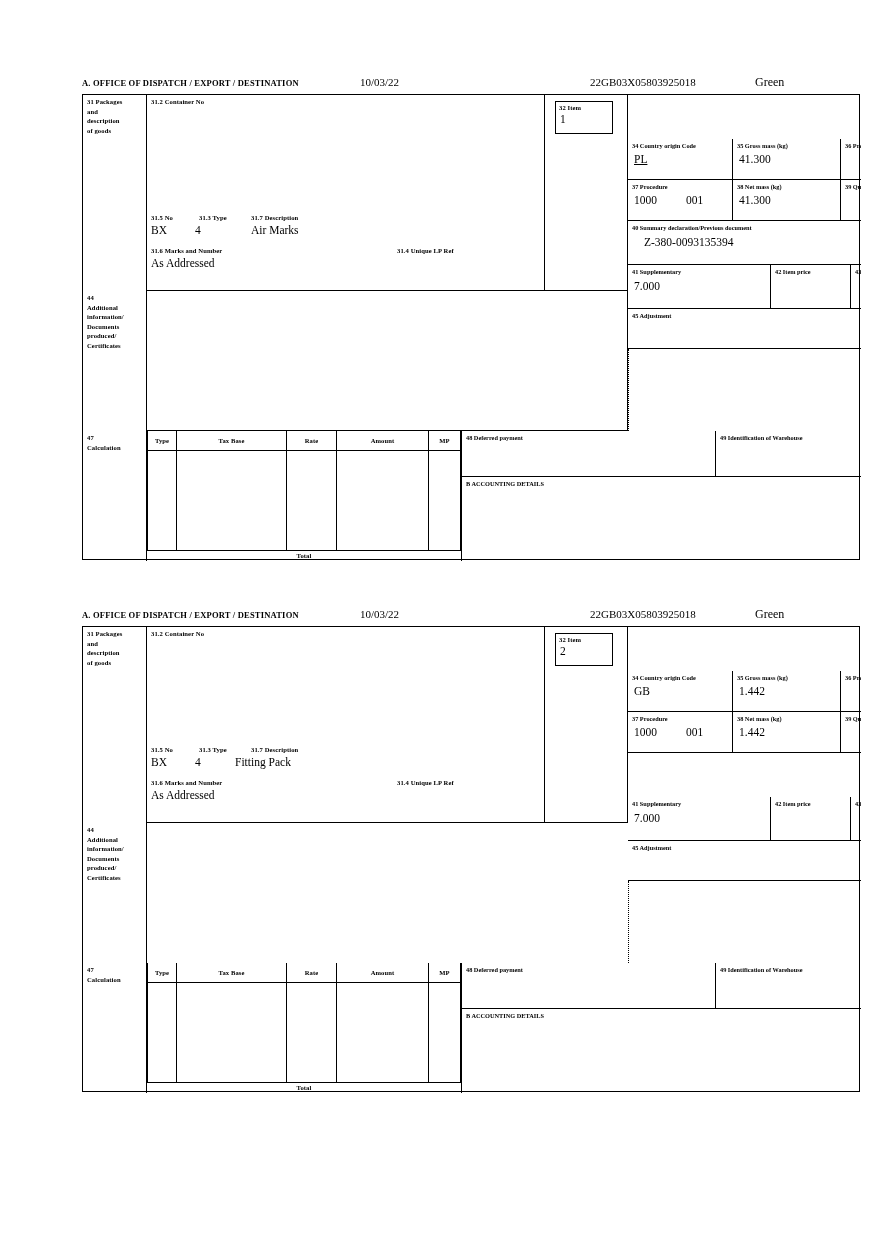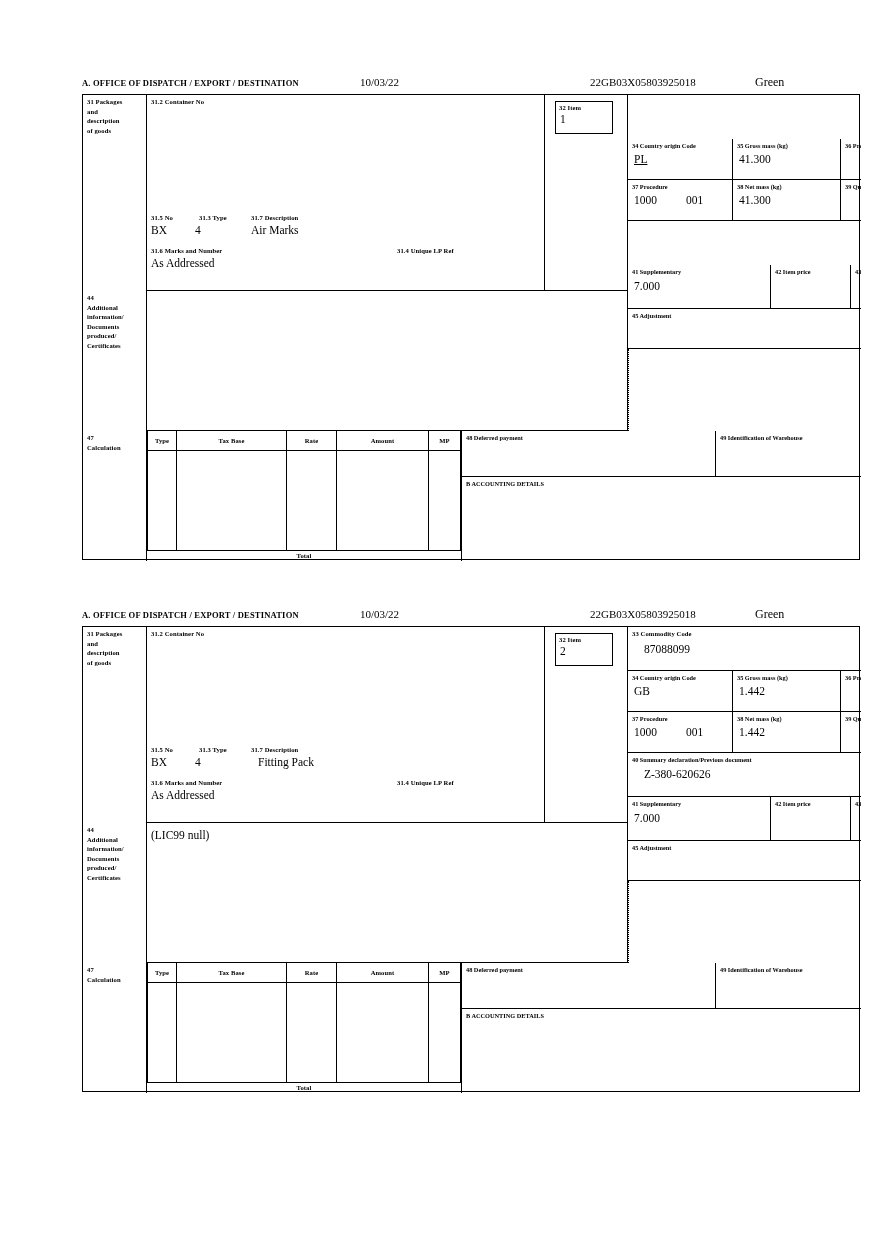--- a/index.html
+++ b/index.html
@@ -208,20 +208,26 @@
         </div>
       </div>
 
       <div class="cell bb" style="left:758px;top:85px;width:20px;height:41px;">
         <div class="pad">
           <div class="lbl-sm" style="white-space:nowrap;">39 Quota</div>
           <div class="val"></div>
         </div>
       </div>
 
+      <div class="cell bb" style="left:545px;top:126px;width:233px;height:44px;">
+        <div class="pad">
+          <div class="lbl-sm">40 Summary declaration/Previous document</div>
+          <div class="val" style="padding:4px 0 0 12px;">Z-380-0093135394</div>
+        </div>
+      </div>
 
       <div class="cell bb br" style="left:545px;top:170px;width:143px;height:44px;">
         <div class="pad">
           <div class="lbl-sm">41 Supplementary</div>
           <div class="val" style="padding:4px 0 0 2px;">7.000</div>
         </div>
       </div>
       <div class="cell bb br" style="left:688px;top:170px;width:80px;height:44px;">
         <div class="pad">
           <div class="lbl-sm">42 Item price</div>
@@ -343,46 +349,40 @@
         </div>
         <div style="position:absolute;left:4px;top:118px;width:390px;">
           <div style="position:relative;height:11px;">
             <span class="lbl" style="position:absolute;left:0;">31.5 No</span>
             <span class="lbl" style="position:absolute;left:48px;">31.3 Type</span>
             <span class="lbl" style="position:absolute;left:100px;">31.7 Description</span>
           </div>
           <div style="position:relative;height:18px;">
             <span class="val" style="position:absolute;left:0;top:0;">BX</span>
             <span class="val" style="position:absolute;left:44px;top:0;">4</span>
-            <span class="val" style="position:absolute;left:107px;top:0;">Fitting Pack</span>
+            <span class="val" style="position:absolute;left:84px;top:0;">Fitting Pack</span>
           </div>
           <div style="position:relative;height:11px;margin-top:4px;">
             <span class="lbl" style="position:absolute;left:0;">31.6 Marks and Number</span>
             <span class="lbl" style="position:absolute;left:246px;">31.4 Unique LP Ref</span>
           </div>
           <div style="position:relative;height:16px;">
             <span class="val" style="position:absolute;left:0;top:0;">As Addressed</span>
             <span class="val" style="position:absolute;left:246px;top:0;"></span>
           </div>
         </div>
       </div>
 
       <div class="cell br bb" style="left:462px;top:0;width:83px;height:196px;">
         <div class="item-box" style="left:10px;top:6px;width:58px;height:33px;">
           <div class="lbl" style="padding:1px 0 0 3px;">32 Item</div>
           <div class="val" style="padding-left:4px;">2</div>
         </div>
       </div>
 
-      <div class="cell bb" style="left:545px;top:0;width:233px;height:44px;">
-        <div class="pad">
-          <div class="lbl">33 Commodity Code</div>
-          <div class="val" style="padding:4px 0 0 12px;">87088099</div>
-        </div>
-      </div>
 
       <div class="cell bb br" style="left:545px;top:44px;width:105px;height:41px;">
         <div class="pad">
           <div class="lbl-sm">34 Country origin Code</div>
           <div class="val" style="padding:3px 0 0 2px;">GB</div>
         </div>
       </div>
       <div class="cell bb br" style="left:650px;top:44px;width:108px;height:41px;">
         <div class="pad">
           <div class="lbl-sm">35 Gross mass (kg)</div>
@@ -411,26 +411,20 @@
           <div class="val" style="padding:3px 0 0 2px;">1.442</div>
         </div>
       </div>
       <div class="cell bb" style="left:758px;top:85px;width:20px;height:41px;">
         <div class="pad">
           <div class="lbl-sm" style="white-space:nowrap;">39 Quota</div>
           <div class="val"></div>
         </div>
       </div>
 
-      <div class="cell bb" style="left:545px;top:126px;width:233px;height:44px;">
-        <div class="pad">
-          <div class="lbl-sm">40 Summary declaration/Previous document</div>
-          <div class="val" style="padding:4px 0 0 12px;">Z-380-620626</div>
-        </div>
-      </div>
 
       <div class="cell bb br" style="left:545px;top:170px;width:143px;height:44px;">
         <div class="pad">
           <div class="lbl-sm">41 Supplementary</div>
           <div class="val" style="padding:4px 0 0 2px;">7.000</div>
         </div>
       </div>
       <div class="cell bb br" style="left:688px;top:170px;width:80px;height:44px;">
         <div class="pad">
           <div class="lbl-sm">42 Item price</div>
@@ -448,23 +442,20 @@
         <div class="pad">
           <div class="lbl">44</div>
           <div class="lbl">Additional</div>
           <div class="lbl">information/</div>
           <div class="lbl">Documents</div>
           <div class="lbl">produced/</div>
           <div class="lbl">Certificates</div>
         </div>
       </div>
 
-      <div class="cell br bb" style="left:64px;top:196px;width:481px;height:140px;">
-        <div class="val" style="padding:6px 0 0 4px;">(LIC99 null)</div>
-      </div>
 
       <div class="cell bb" style="left:545px;top:214px;width:233px;height:40px;">
         <div class="pad">
           <div class="lbl-sm">45 Adjustment</div>
           <div class="val" style="padding:2px 0 0 2px;"></div>
         </div>
       </div>
 
       <div class="dotline" style="left:545px;top:254px;height:82px;"></div>
 

